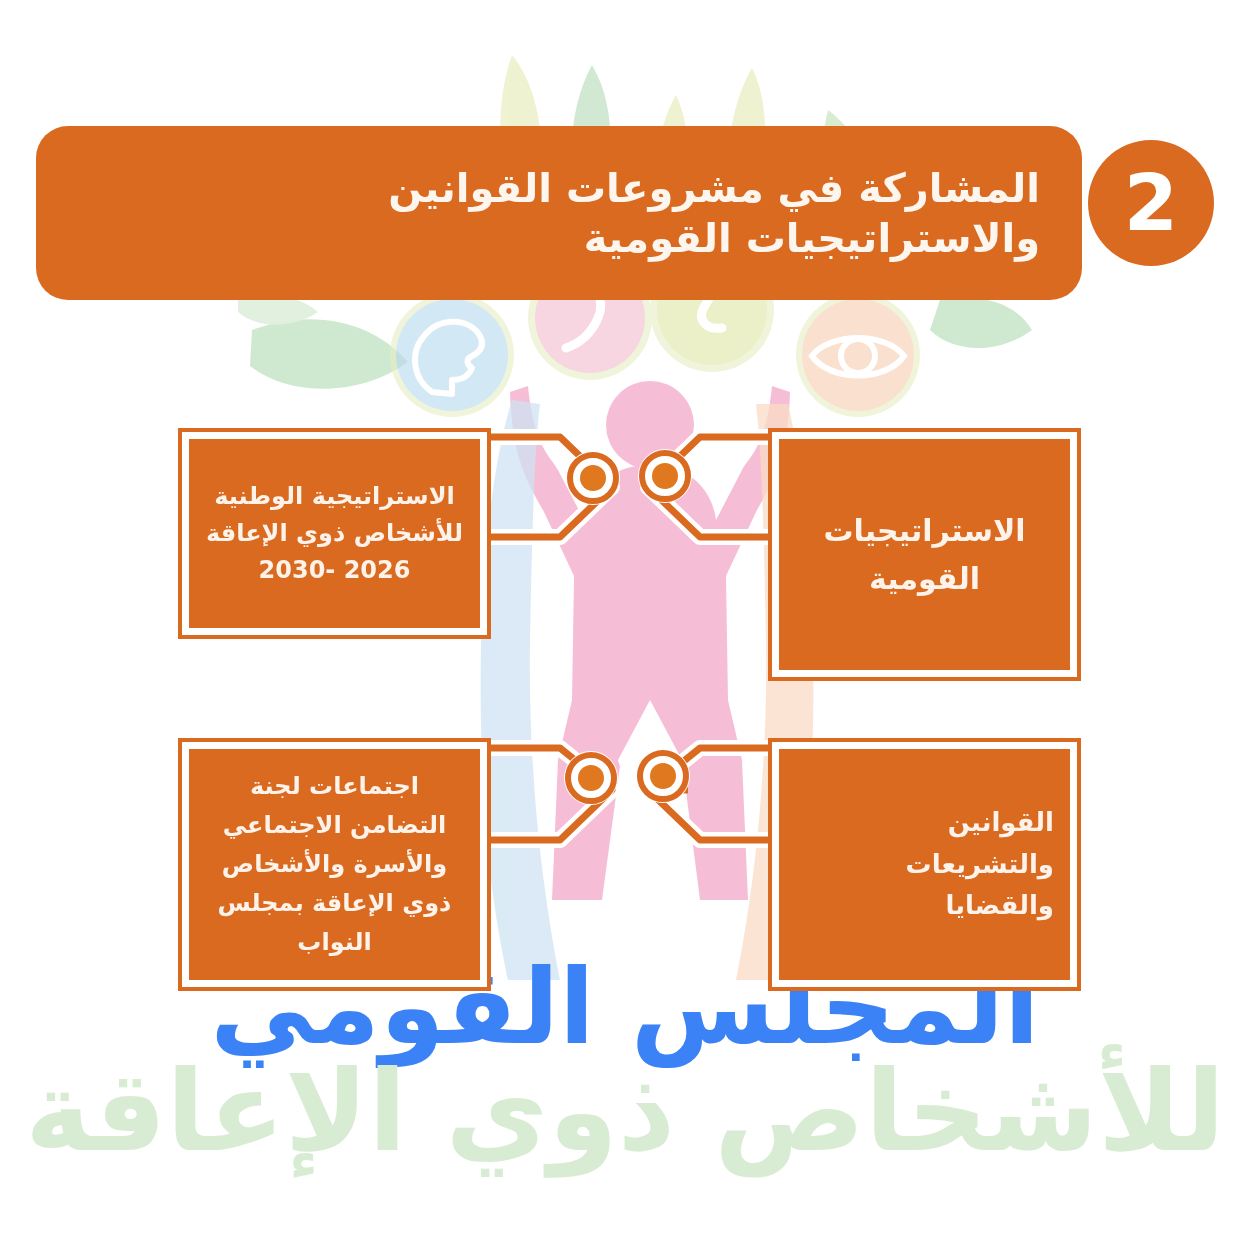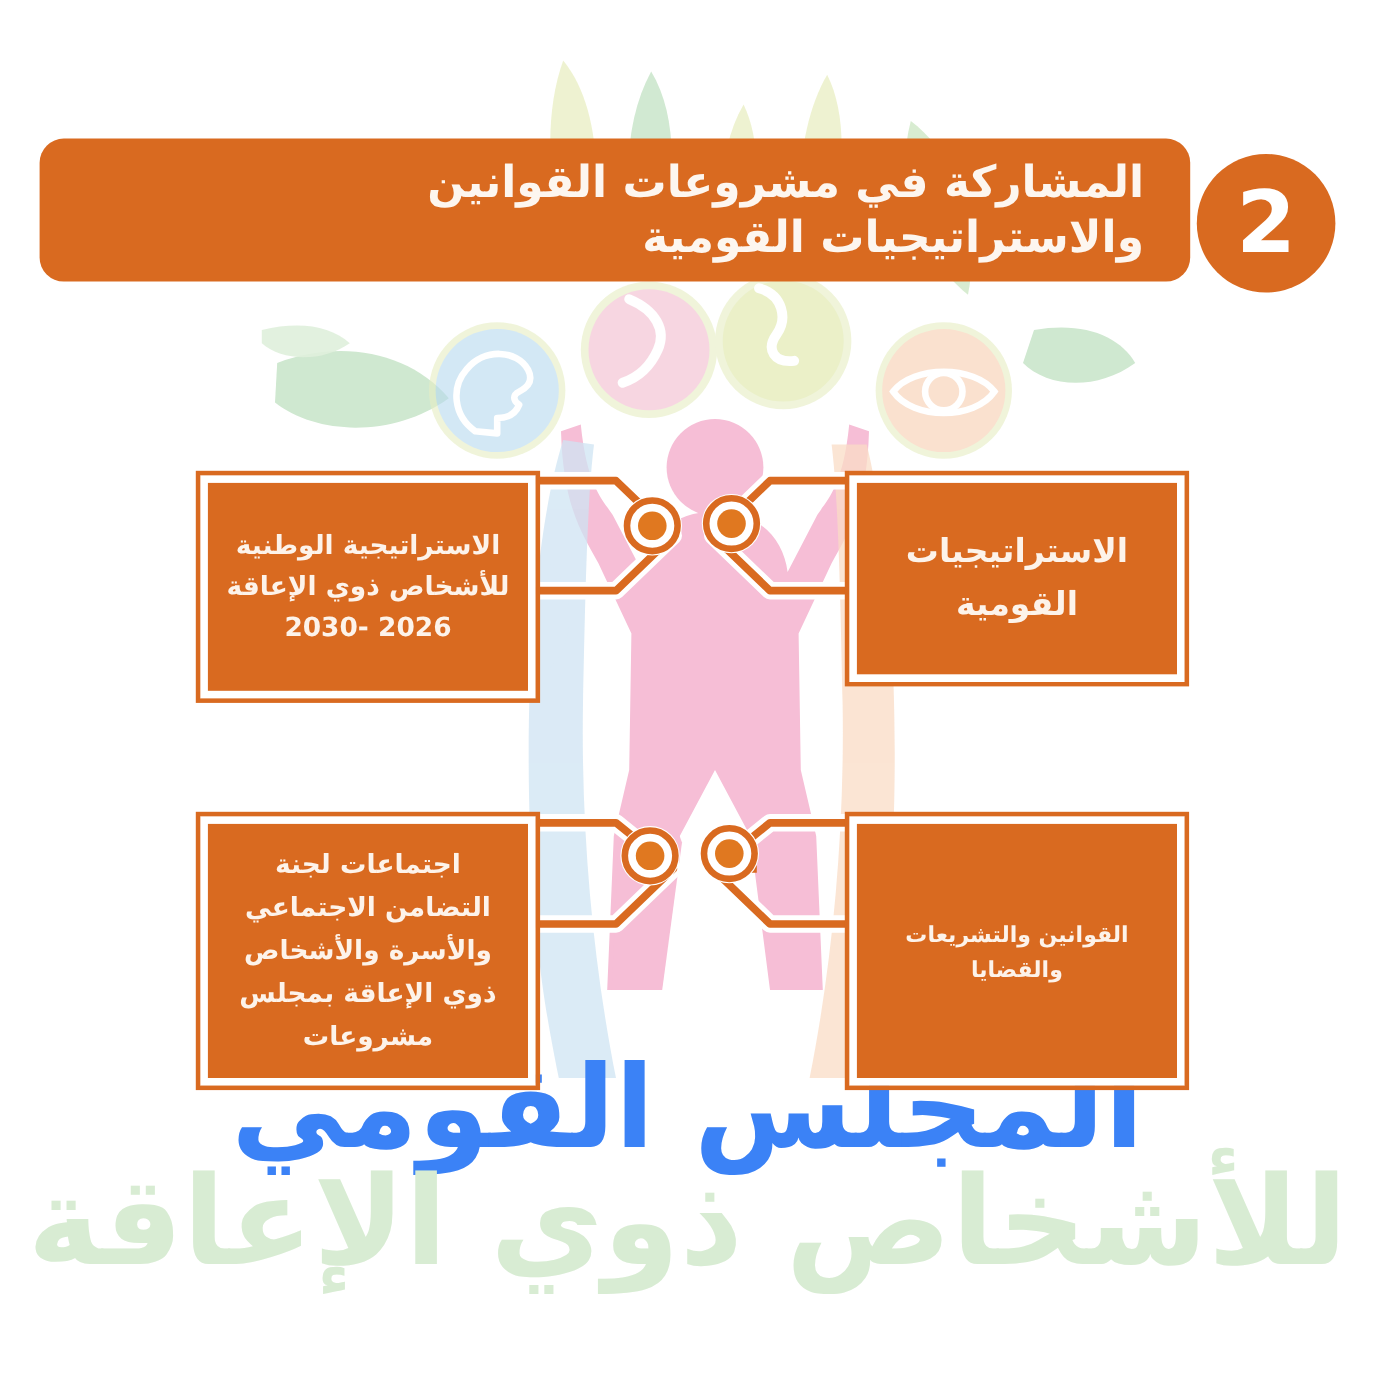--- a/index.html
+++ b/index.html
@@ -36,23 +36,23 @@
     left:0;right:0;text-align:center;
     top:1055px;
     font-size:112px;
     color:#d8ecd3;
   }
 
   
   .header-wrap{position:absolute;z-index:4;left:36px;top:126px;width:1046px;height:154px;}
   .header-bar{
     position:absolute;left:0;top:0;
-    width:1046px;height:130px;
+    width:1046px;height:174px;
     background:#d96a20;
-    border-radius:22px;
+    border-radius:32px;
     box-sizing:border-box;
     display:flex;align-items:center;
   }
   .header-title{
     color:#fdf6ef;
     font-size:40px;
     font-weight:700;
     line-height:1.25;
     padding:0 42px;
     width:100%;
@@ -97,28 +97,28 @@
     direction:rtl;
     text-align:center;
     line-height:1.55;
     padding:0 16px;
     white-space:pre-line;
   }
 
   #box-tl{left:182px;top:432px;width:305px;height:203px;}
   #box-tl .box-text{font-size:24px;}
 
-  #box-tr{left:772px;top:432px;width:305px;height:188px;}
+  #box-tr{left:772px;top:432px;width:305px;height:245px;}
   #box-tr .box-text{font-size:30px;line-height:1.6;}
 
   #box-bl{left:182px;top:742px;width:305px;height:245px;}
   #box-bl .box-text{font-size:24px;line-height:1.62;}
 
   #box-br{left:772px;top:742px;width:305px;height:245px;}
-  #box-br .box-text{font-size:20px;line-height:1.6;}
+  #box-br .box-text{font-size:26px;line-height:1.6;text-align:right;}
 </style>
 </head>
 <body>
 
 <div id="stage">
 
   <div class="bg-layer">
     <svg class="bg-svg" viewBox="0 0 1250 1250" xmlns="http://www.w3.org/2000/svg">
       <defs>
         <radialGradient id="softPink" cx="50%" cy="50%" r="50%">
@@ -256,21 +256,21 @@
   <div class="box" id="box-tr">
     <div class="box-text">الاستراتيجيات
 القومية</div>
   </div>
 
   <div class="box" id="box-bl">
     <div class="box-text">اجتماعات لجنة
 التضامن الاجتماعي
 والأسرة والأشخاص
 ذوي الإعاقة بمجلس
-مشروعات</div>
+النواب</div>
   </div>
 
   <div class="box" id="box-br">
     <div class="box-text">القوانين والتشريعات
 والقضايا</div>
   </div>
 
 </div>
 
 </body></html>

